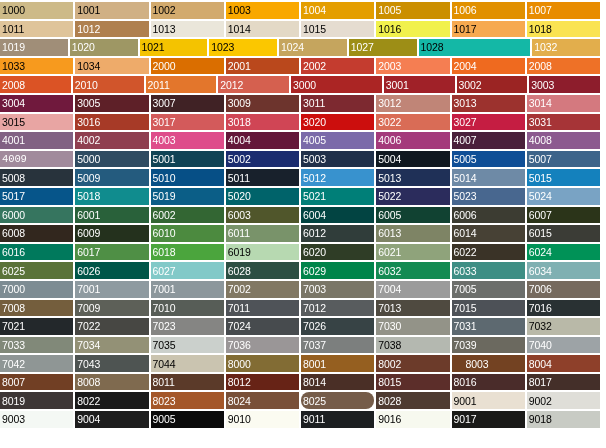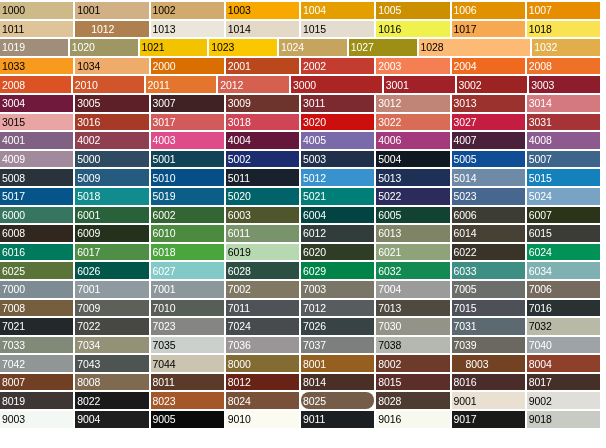--- a/index.html
+++ b/index.html
@@ -82,21 +82,21 @@
         </div>
         <div class="cell" style="background: rgb(232, 140, 0);">
           <span class="cell-label" style="color: rgb(255, 255, 255);">1007</span>
         </div>
       </div>
       <div class="row">
         <div class="cell" style="background: rgb(223, 196, 154);">
           <span class="cell-label" style="color: rgb(0, 0, 0);">1011</span>
         </div>
         <div class="cell" style="background: rgb(175, 128, 79);">
-          <span class="cell-label" style="color: rgb(255, 255, 255); margin-left: 14px;">1012</span>
+          <span class="cell-label" style="color: rgb(255, 255, 255);">1012</span>
         </div>
         <div class="cell" style="background: rgb(234, 230, 218);">
           <span class="cell-label" style="color: rgb(0, 0, 0);">1013</span>
         </div>
         <div class="cell" style="background: rgb(227, 217, 198);">
           <span class="cell-label" style="color: rgb(0, 0, 0);">1014</span>
         </div>
         <div class="cell" style="background: rgb(229, 220, 208);">
           <span class="cell-label" style="color: rgb(0, 0, 0);">1015</span>
         </div>
@@ -122,21 +122,21 @@
         </div>
         <div class="cell" style="background: rgb(251, 199, 0);">
           <span class="cell-label" style="color: rgb(0, 0, 0);">1023</span>
         </div>
         <div class="cell" style="background: rgb(197, 165, 94);">
           <span class="cell-label" style="color: rgb(255, 255, 255);">1024</span>
         </div>
         <div class="cell" style="background: rgb(157, 142, 22);">
           <span class="cell-label" style="color: rgb(255, 255, 255);">1027</span>
         </div>
-        <div class="cell" style="background: #fdba74; padding-left: 44px;">
+        <div class="cell" style="background: #14b8a6; padding-left: 44px;">
           <span class="cell-label" style="color: rgb(0, 0, 0);">1028</span>
         </div>
         <div class="cell" style="background: rgb(226, 174, 76);">
           <span class="cell-label" style="color: rgb(255, 255, 255);">1032</span>
         </div>
       </div>
       <div class="row">
         <div class="cell" style="background: rgb(247, 154, 30);">
           <span class="cell-label" style="color: rgb(0, 0, 0);">1033</span>
         </div>
@@ -261,21 +261,21 @@
         </div>
         <div class="cell" style="background: rgb(74, 32, 59);">
           <span class="cell-label" style="color: rgb(255, 255, 255);">4007</span>
         </div>
         <div class="cell" style="background: rgb(140, 90, 143);">
           <span class="cell-label" style="color: rgb(255, 255, 255);">4008</span>
         </div>
       </div>
       <div class="row">
         <div class="cell" style="background: rgb(161, 138, 156);">
-          <span class="cell-label" style="color: rgb(255, 255, 255);">4009</span>
+          <span class="cell-label" style="color: rgb(255, 255, 255); font-family: Liberation Mono, monospace;">4009</span>
         </div>
         <div class="cell" style="background: rgb(47, 75, 97);">
           <span class="cell-label" style="color: rgb(255, 255, 255);">5000</span>
         </div>
         <div class="cell" style="background: rgb(16, 67, 85);">
           <span class="cell-label" style="color: rgb(255, 255, 255);">5001</span>
         </div>
         <div class="cell" style="background: rgb(27, 44, 111);">
           <span class="cell-label" style="color: rgb(255, 255, 255);">5002</span>
         </div>

